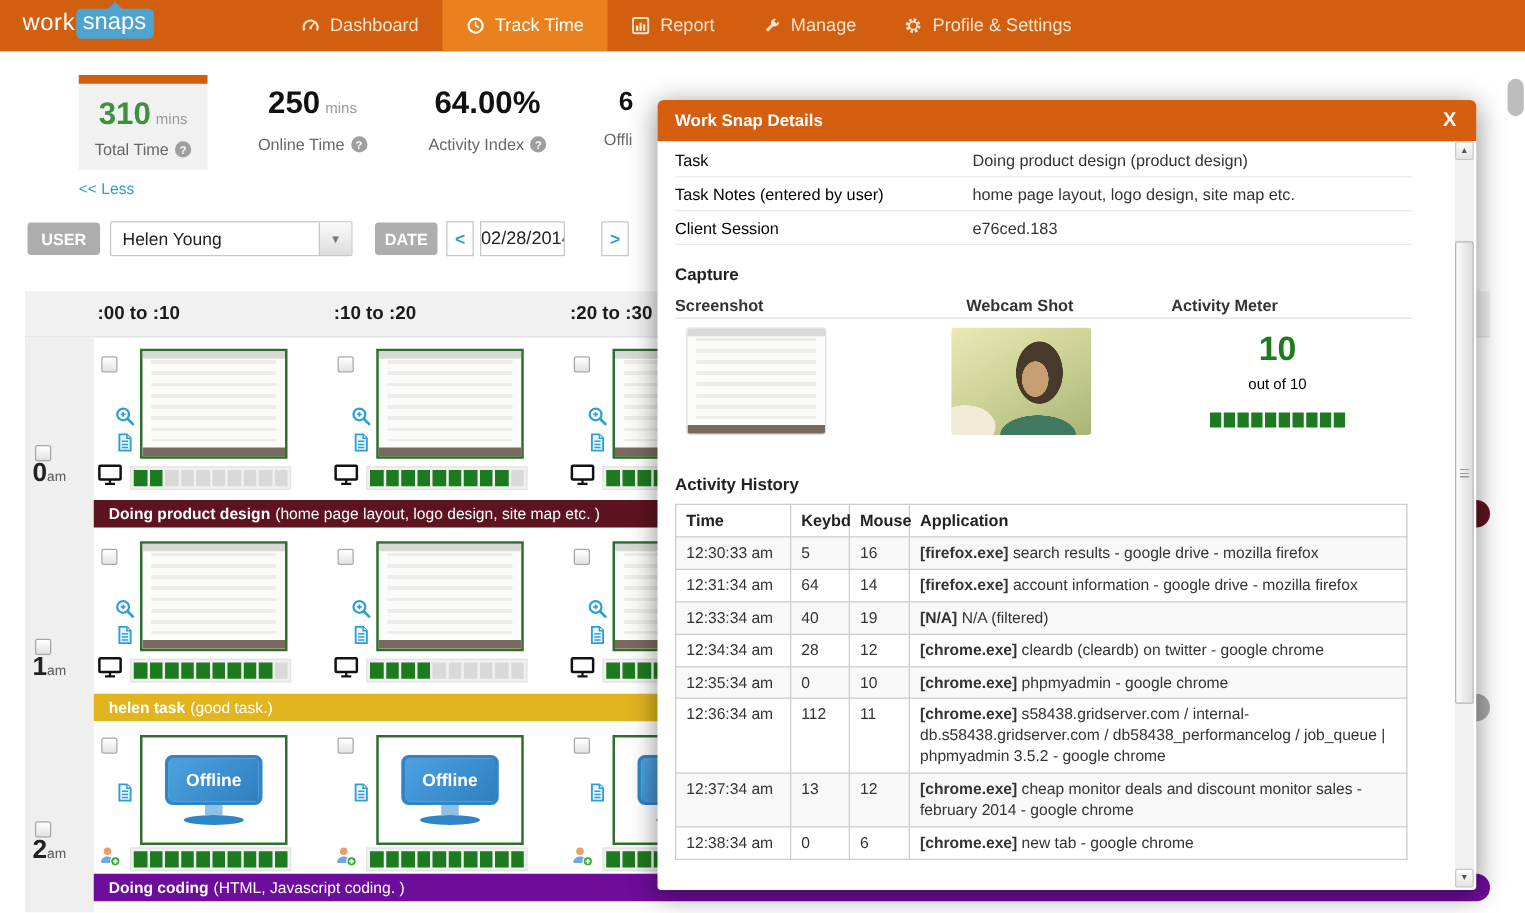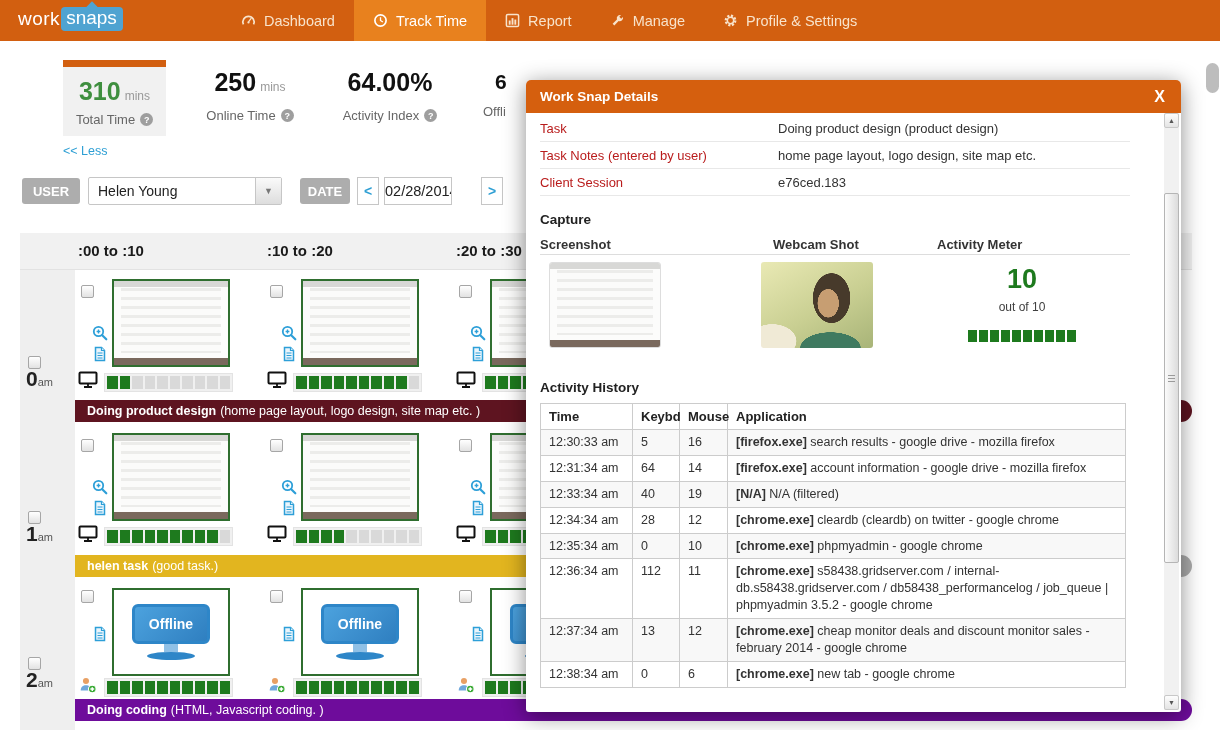--- a/index.html
+++ b/index.html
@@ -85,38 +85,38 @@
 
   
   #modal { position:absolute; left:505px; top:80px; width:655px; height:632px; background:#fff;
      border-radius:5px 5px 3px 3px; box-shadow:0 4px 22px rgba(0,0,0,.45); z-index:20;margin-left:21px; }
   #modal-header { height:33px; background:#D55F0E; border-radius:5px 5px 0 0; display:flex; align-items:center; }
   #modal-title { color:#fff; font-weight:bold; font-size:13.5px; padding-left:14px; flex:1; }
   #modal-close { color:#fff; font-weight:bold; font-size:16px; padding-right:16px; cursor:pointer; }
   #modal-body { position:absolute; left:0; top:33px; width:638px; height:599px; overflow:hidden;
      padding:2px 34px 0 14px; }
   .detail-row { display:flex; padding:6px 0 5px; border-bottom:1px solid #E8E8E8; font-size:13px; }
-  .detail-label { flex:0 0 238px; color:#b91c1c; }
+  .detail-label { flex:0 0 238px; color:#000000; }
   .detail-value { color:#333; }
   .sec-h { font-size:13.5px; font-weight:bold; color:#222; }
   #capture-h { margin:16px 0 10px; }
   #capture-cols { position:relative; height:18px; border-bottom:1px solid #DDD; padding-bottom:9px; }
   #capture-cols span { position:absolute; font-size:13px; font-weight:bold; }
   #capture-media { position:relative; height:100px; margin-top:7px; }
   #cap-shot { position:absolute; left:9px; top:0; width:112px; height:86px; border:1px solid #DDD; border-radius:3px; }
   #cap-cam { position:absolute; left:221px; top:0; width:112px; height:86px; border-radius:3px;
      background:
        radial-gradient(40px 28px at 10% 92%, #F0EAD6 0 60%, transparent 61%),
        radial-gradient(50px 26px at 62% 100%, #3F7A60 0 60%, transparent 61%),
        radial-gradient(24px 32px at 60% 48%, #C79E72 0 44%, transparent 45%),
        radial-gradient(42px 56px at 63% 42%, #473A2B 0 44%, transparent 45%),
        linear-gradient(150deg,#E9E9B4 0%,#C9CF92 55%,#A8B478 100%); cursor:pointer; }
   #cap-meter { position:absolute; left:397px; top:2px; width:170px; text-align:center; }
   #meter-val { font-size:27px; font-weight:bold; color:#1E7A1E; }
-  #meter-sub { font-size:12px; color:#404040; margin-top:5px; }
+  #meter-sub { font-size:12px; color:#000000; margin-top:5px; }
   #meter-bar { display:inline-flex; gap:1.5px; margin-top:16px; }
   #meter-bar b { width:9.5px; height:12px; background:#1E7A1E; }
   #history-h { margin:18px 0 8px; }
   #history-table { border-collapse:collapse; table-layout:fixed; width:585px; }
   #history-table th { border:1px solid #CCC; font-size:13px; text-align:left; padding:5px 8px; color:#222; }
   #history-table td { border:1px solid #CCC; font-size:12.5px; padding:4px 8px; vertical-align:top;
      line-height:1.35; color:#333; word-wrap:break-word; }
   #history-table tbody tr:nth-child(odd) { background:#F8F8F8; }
 
   

